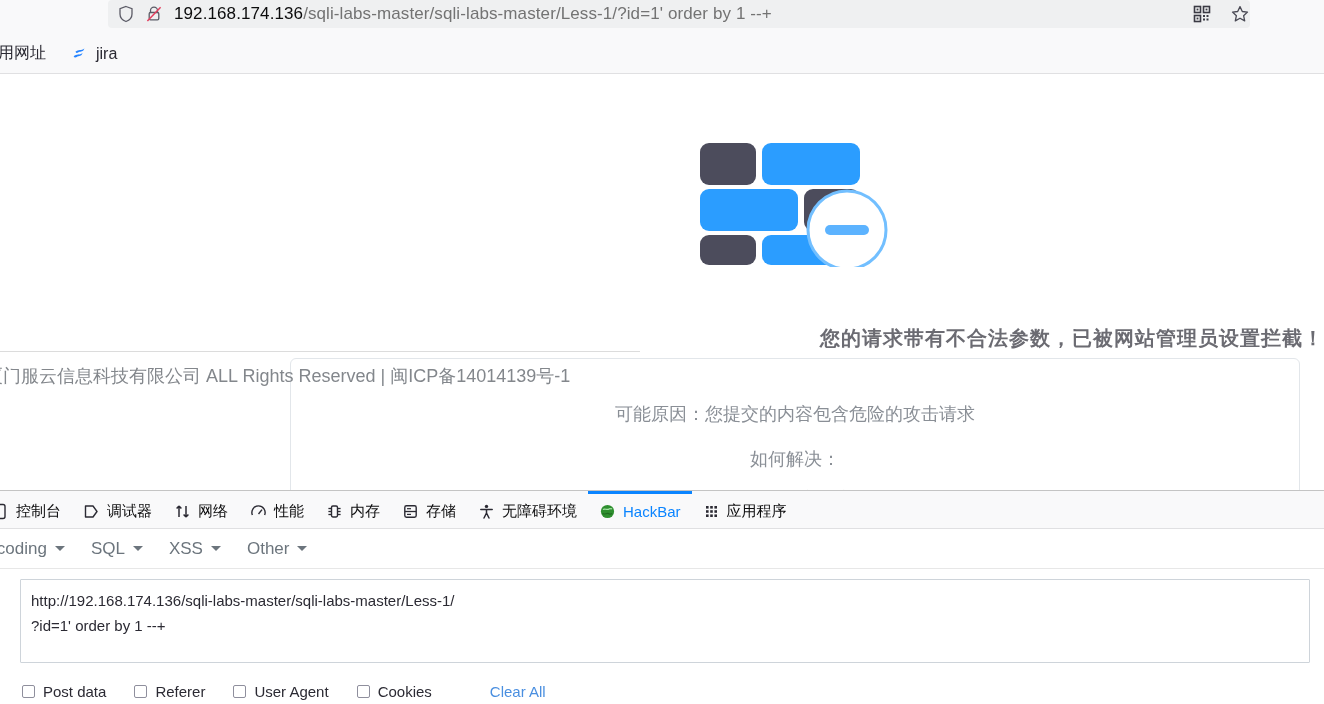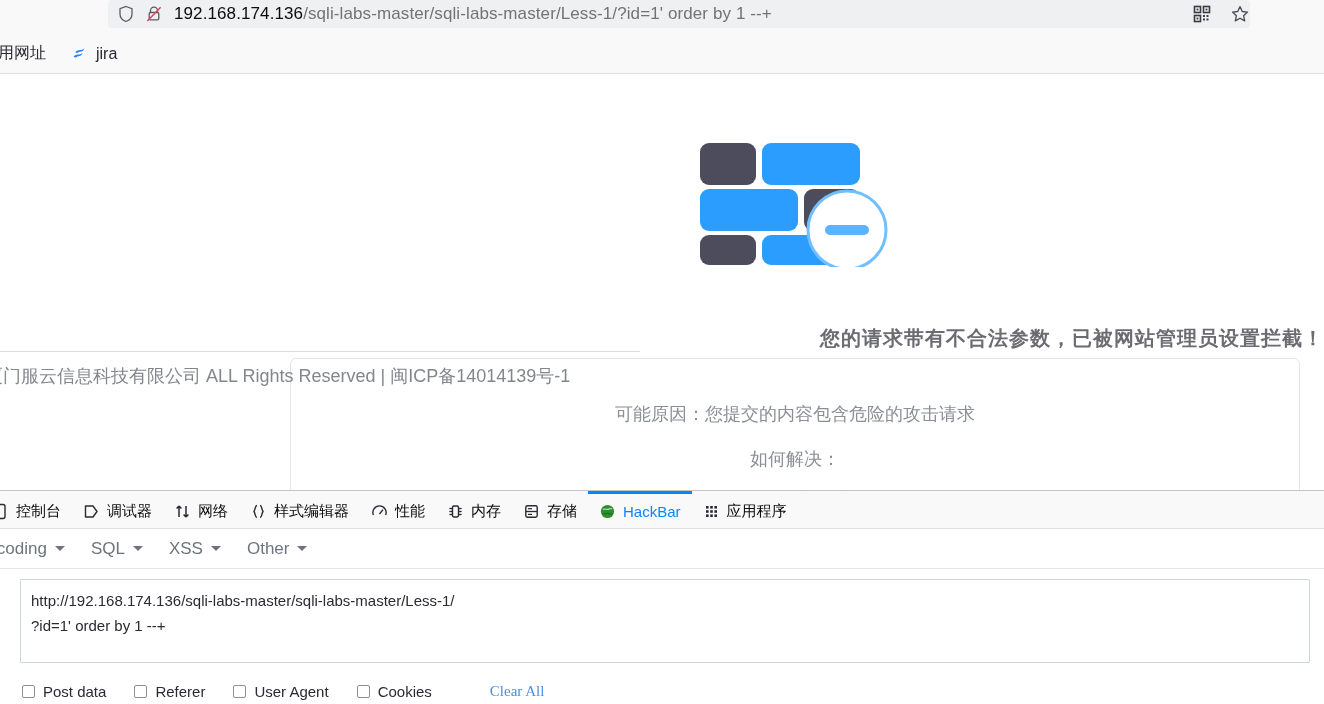--- a/index.html
+++ b/index.html
@@ -143,21 +143,21 @@
     position: absolute; left: 0; top: 148px; width: 1324px; height: 28px;
     display: flex; align-items: center; gap: 28px;
     font-size: 15px; color: #2b2a33;
   }
   .hb-opt { display: flex; align-items: center; gap: 8px; white-space: nowrap; }
   #hb-opt-postdata { margin-left: 22px; }
   .hb-check {
     width: 13px; height: 13px; border: 1px solid #8f8f9d;
     border-radius: 2px; background: #fff; display: block; flex: 0 0 auto;
   }
-  #hb-clear-all { color: #4a8fe0; margin-left: 30px; white-space: nowrap; font-family: Liberation Serif, serif; }
+  #hb-clear-all { color: #4a8fe0; margin-left: 30px; white-space: nowrap; }
 </style>
 </head>
 <body>
 
 <div id="browser-chrome">
 
   <div id="urlbar-row">
     <div id="urlbar">
       <span class="chrome-icon">
         <svg viewBox="0 0 20 20" width="20" height="20">
@@ -268,29 +268,20 @@
     <div class="dt-tab">
       <span class="dt-icon">
         <svg viewBox="0 0 17 17" width="17" height="17">
           <path d="M5 14 V3 M5 3 L2.6 5.6 M5 3 L7.4 5.6" fill="none" stroke="#2b2a33" stroke-width="1.5"></path>
           <path d="M12 3 V14 M12 14 L9.6 11.4 M12 14 L14.4 11.4" fill="none" stroke="#2b2a33" stroke-width="1.5"></path>
         </svg>
       </span>
       <span>网络</span>
     </div>
 
-    <div class="dt-tab">
-      <span class="dt-icon">
-        <svg viewBox="0 0 17 17" width="17" height="17">
-          <path d="M7 2.5 C5 2.5 5.6 6 4 8.5 5.6 11 5 14.5 7 14.5" fill="none" stroke="#2b2a33" stroke-width="1.4"></path>
-          <path d="M10 2.5 C12 2.5 11.4 6 13 8.5 11.4 11 12 14.5 10 14.5" fill="none" stroke="#2b2a33" stroke-width="1.4"></path>
-        </svg>
-      </span>
-      <span>样式编辑器</span>
-    </div>
 
     <div class="dt-tab">
       <span class="dt-icon">
         <svg viewBox="0 0 17 17" width="17" height="17">
           <path d="M2.4 12 a6.6 6.6 0 1 1 12.2 0" fill="none" stroke="#2b2a33" stroke-width="1.4"></path>
           <line x1="8.5" y1="11" x2="12" y2="6.6" stroke="#2b2a33" stroke-width="1.4"></line>
         </svg>
       </span>
       <span>性能</span>
     </div>
@@ -315,20 +306,29 @@
         <svg viewBox="0 0 17 17" width="17" height="17">
           <rect x="2.8" y="2.8" width="11.4" height="11.4" rx="1.6" fill="none" stroke="#2b2a33" stroke-width="1.4"></rect>
           <line x1="2.8" y1="8.5" x2="14.2" y2="8.5" stroke="#2b2a33" stroke-width="1.3"></line>
           <line x1="5" y1="5.7" x2="9" y2="5.7" stroke="#2b2a33" stroke-width="1.2"></line>
           <line x1="5" y1="11.4" x2="9" y2="11.4" stroke="#2b2a33" stroke-width="1.2"></line>
         </svg>
       </span>
       <span>存储</span>
     </div>
 
+    <div class="dt-tab">
+      <span class="dt-icon">
+        <svg viewBox="0 0 17 17" width="17" height="17">
+          <circle cx="8.5" cy="3.4" r="1.7" fill="#2b2a33"></circle>
+          <path d="M2.8 6.4 H14.2 M8.5 6.4 V10 M8.5 10 L6 15 M8.5 10 L11 15" fill="none" stroke="#2b2a33" stroke-width="1.5" stroke-linecap="round"></path>
+        </svg>
+      </span>
+      <span>无障碍环境</span>
+    </div>
 
     <div class="dt-tab active">
       <span class="dt-icon">
         <svg viewBox="0 0 17 17" width="17" height="17">
           <circle cx="8.5" cy="8.5" r="6.6" fill="#2f8f2f"></circle>
           <path d="M4 6.5 c2 -1.5 4 1 6 -.5 1.2 -.9 2 .4 3 -.6" fill="none" stroke="#a8e6a8" stroke-width="1.2"></path>
           <path d="M3.4 10.6 c2.4 1.4 4.6 -1.2 7 .3 1 .6 1.8 .2 2.6 -.6" fill="none" stroke="#1f6b1f" stroke-width="1.2"></path>
         </svg>
       </span>
       <span>HackBar</span>

